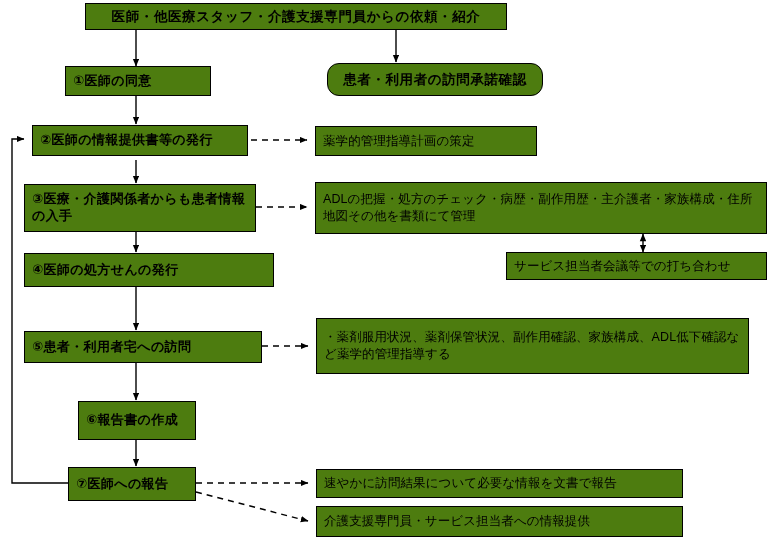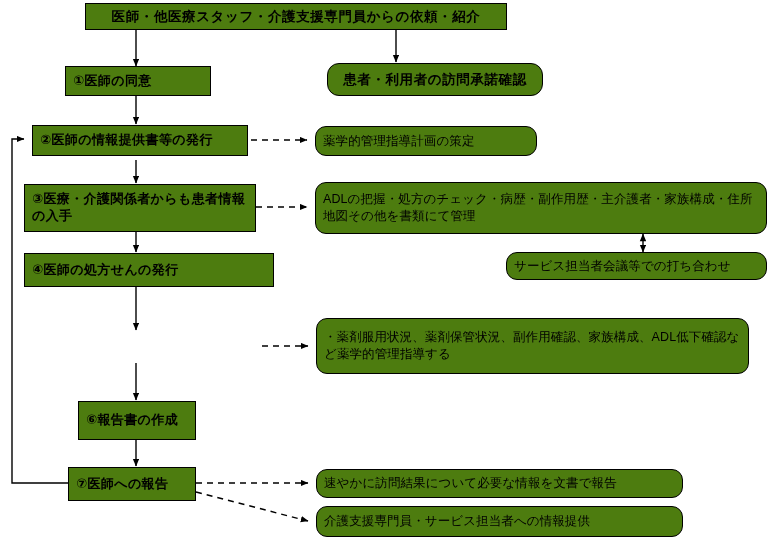--- a/index.html
+++ b/index.html
@@ -64,21 +64,21 @@
     font-size: 13.5px;
     letter-spacing: 0.6px;
     justify-content: center;
     border-radius: 12px;
   }
   .consent-box .txt {
     text-align: center;
   }
   
   .note {
-    border-radius: 11px;
+    border-radius: 0;
     font-weight: normal;
     font-size: 12.5px;
     letter-spacing: 0.1px;
     align-items: center;
   }
   .note .txt {
     text-align: left;
     line-height: 1.34;
   }
 </style>
@@ -145,20 +145,23 @@
   </div>
 
   <div class="node proc" style="left:24px; top:184px; width:232px; height:48px;">
     <span class="txt">③医療・介護関係者からも患者情報の入手</span>
   </div>
 
   <div class="node proc" style="left:24px; top:253px; width:250px; height:34px;">
     <span class="txt">④医師の処方せんの発行</span>
   </div>
 
+  <div class="node proc" style="left:24px; top:331px; width:238px; height:32px;">
+    <span class="txt">⑤患者・利用者宅への訪問</span>
+  </div>
 
   <div class="node proc" style="left:78px; top:401px; width:118px; height:39px;">
     <span class="txt">⑥報告書の作成</span>
   </div>
 
   <div class="node proc" style="left:68px; top:467px; width:128px; height:34px;">
     <span class="txt">⑦医師への報告</span>
   </div>
 
   <div class="node note" style="left:315px; top:126px; width:222px; height:30px;">

